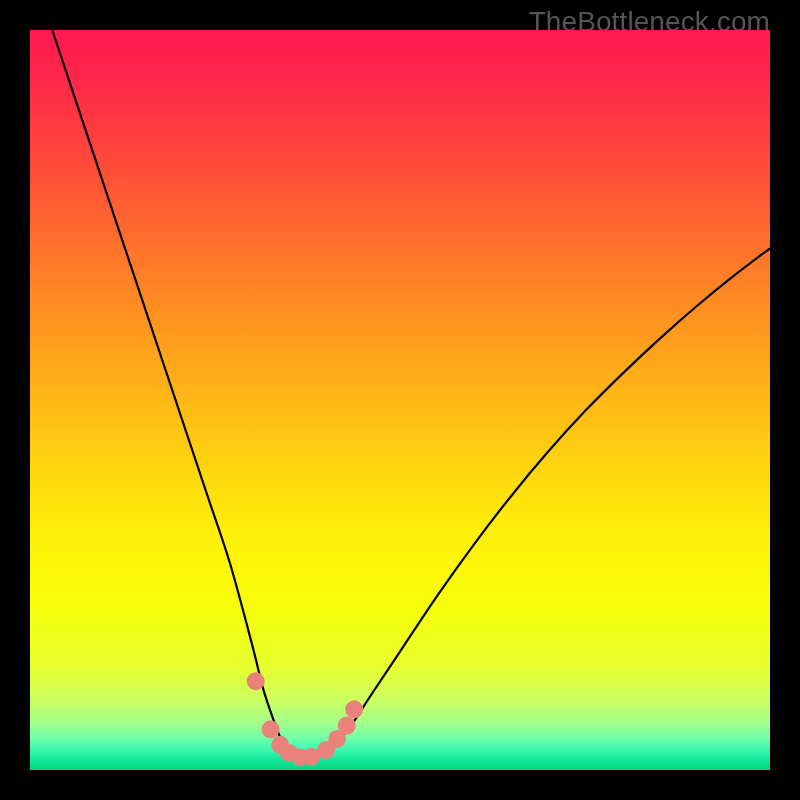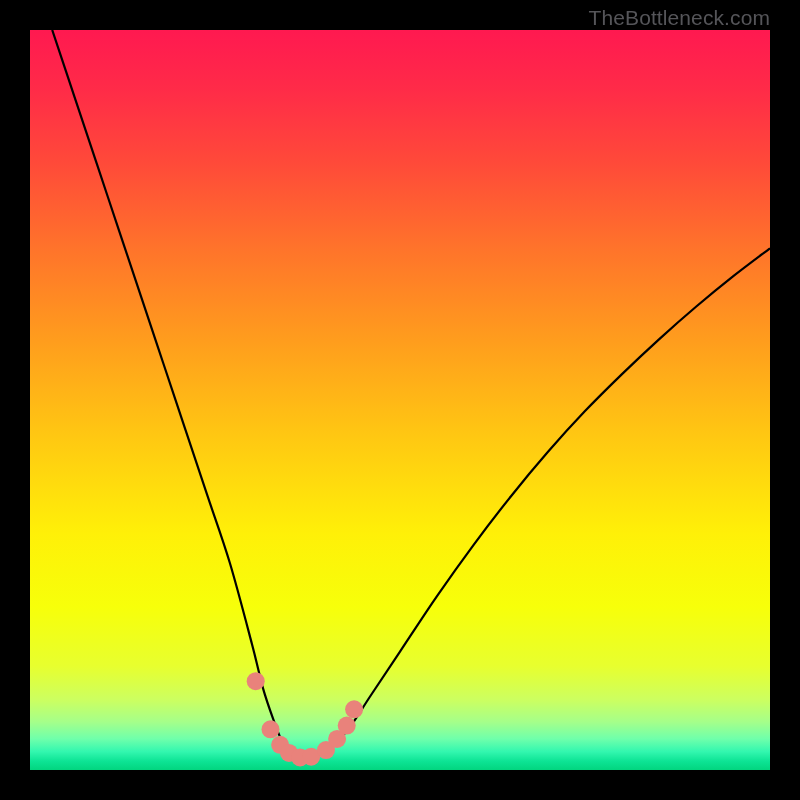--- a/index.html
+++ b/index.html
@@ -35,21 +35,21 @@
     position: absolute;
     inset: 0;
     width: 100%;
     height: 100%;
   }
   .watermark {
     position: absolute;
     top: 6px;
     right: 30px;
     color: #555559;
-    font-size: 21px;
+    font-size: 28px;
     font-weight: 500;
     letter-spacing: 0.1px;
   }
 </style>
 </head>
 <body>
 
 <div class="frame">
   <div class="watermark">TheBottleneck.com</div>
 

